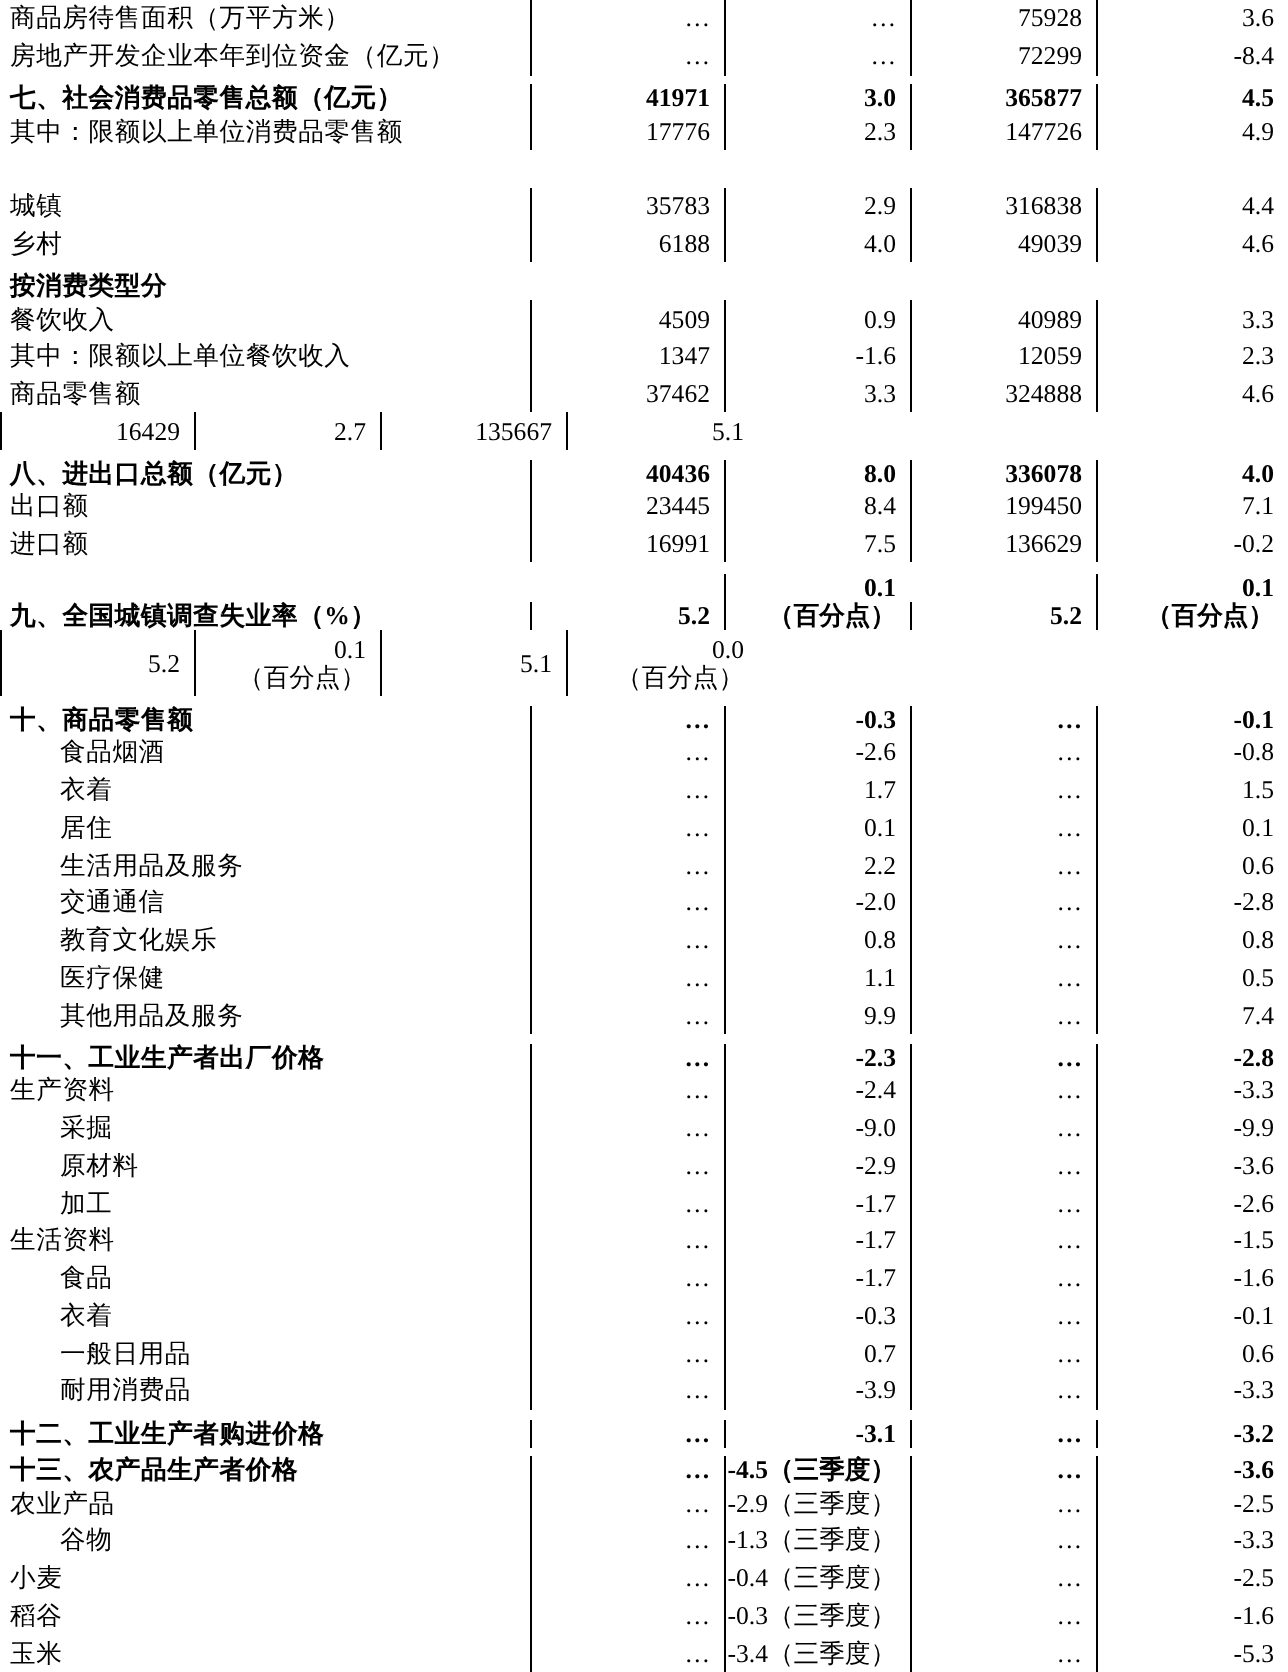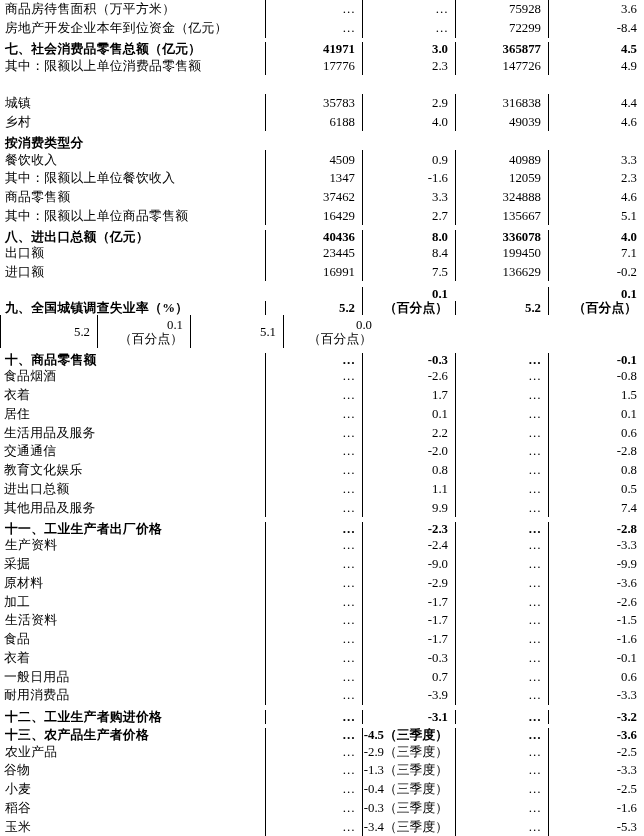--- a/index.html
+++ b/index.html
@@ -27,21 +27,21 @@
   .c-label{width:265px;padding-left:5px;letter-spacing:0.3px;}
   .c-num{
     justify-content:flex-end;text-align:right;
     border-left:1px solid #000;
     padding-right:7px;
     white-space:pre-line;
   }
   .c1{width:97px}.c2{width:93px}.c3{width:93px}.c4{width:96px}
   .bold{font-weight:bold;align-items:flex-end;}
   .ind-0{padding-left:5px}
-  .ind-1{padding-left:4px}
+  .ind-1{padding-left:30px}
   .ind-2{}
 </style>
 </head>
 <body>
 
 <div id="page">
   <div class="stat-table" id="stat-table">
   <div class="row">
     <div class="cell c-label ind-0">商品房待售面积（万平方米）</div>
     <div class="cell c-num c1">…</div>
@@ -123,21 +123,20 @@
 
   <div class="row">
     <div class="cell c-label ind-0">商品零售额</div>
     <div class="cell c-num c1">37462</div>
     <div class="cell c-num c2">3.3</div>
     <div class="cell c-num c3">324888</div>
     <div class="cell c-num c4">4.6</div>
   </div>
 
   <div class="row">
-    <div class="cell c-label ind-0">其中：限额以上单位商品零售额</div>
     <div class="cell c-num c1">16429</div>
     <div class="cell c-num c2">2.7</div>
     <div class="cell c-num c3">135667</div>
     <div class="cell c-num c4">5.1</div>
   </div>
 
   <div class="row bold">
     <div class="cell c-label ind-0">八、进出口总额（亿元）</div>
     <div class="cell c-num c1">40436</div>
     <div class="cell c-num c2">8.0</div>
@@ -230,21 +229,21 @@
 
   <div class="row">
     <div class="cell c-label ind-1">教育文化娱乐</div>
     <div class="cell c-num c1">…</div>
     <div class="cell c-num c2">0.8</div>
     <div class="cell c-num c3">…</div>
     <div class="cell c-num c4">0.8</div>
   </div>
 
   <div class="row">
-    <div class="cell c-label ind-1">进出口总额</div>
+    <div class="cell c-label ind-1">医疗保健</div>
     <div class="cell c-num c1">…</div>
     <div class="cell c-num c2">1.1</div>
     <div class="cell c-num c3">…</div>
     <div class="cell c-num c4">0.5</div>
   </div>
 
   <div class="row">
     <div class="cell c-label ind-1">其他用品及服务</div>
     <div class="cell c-num c1">…</div>
     <div class="cell c-num c2">9.9</div>

